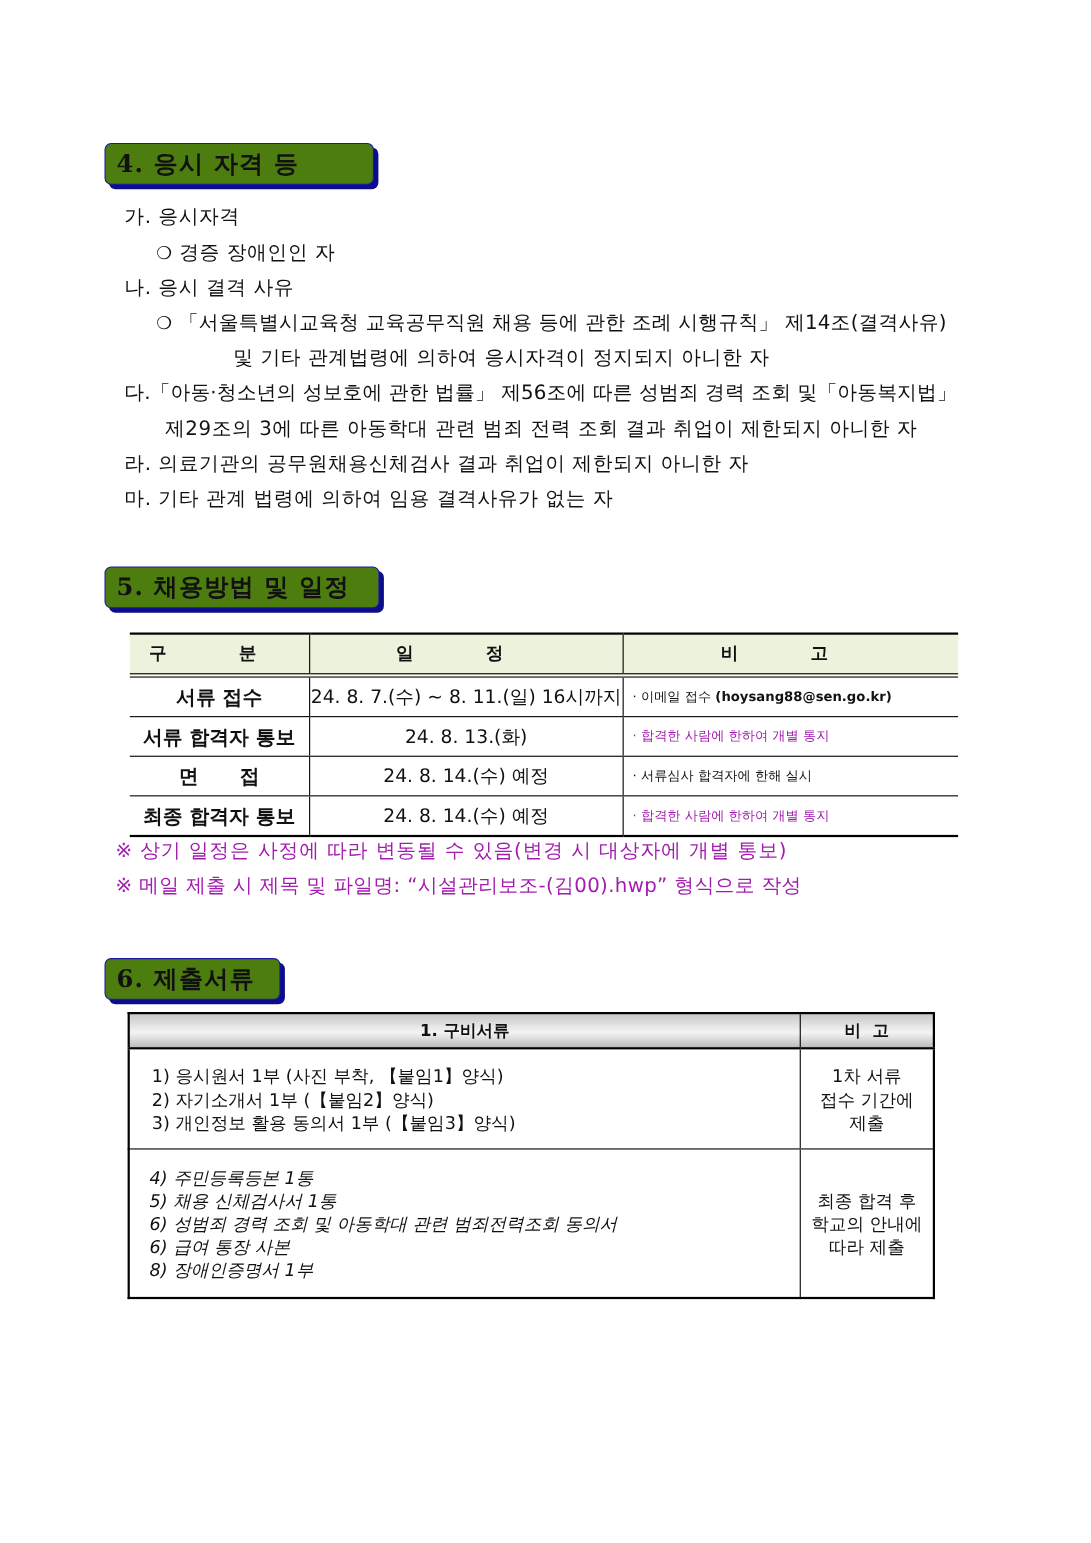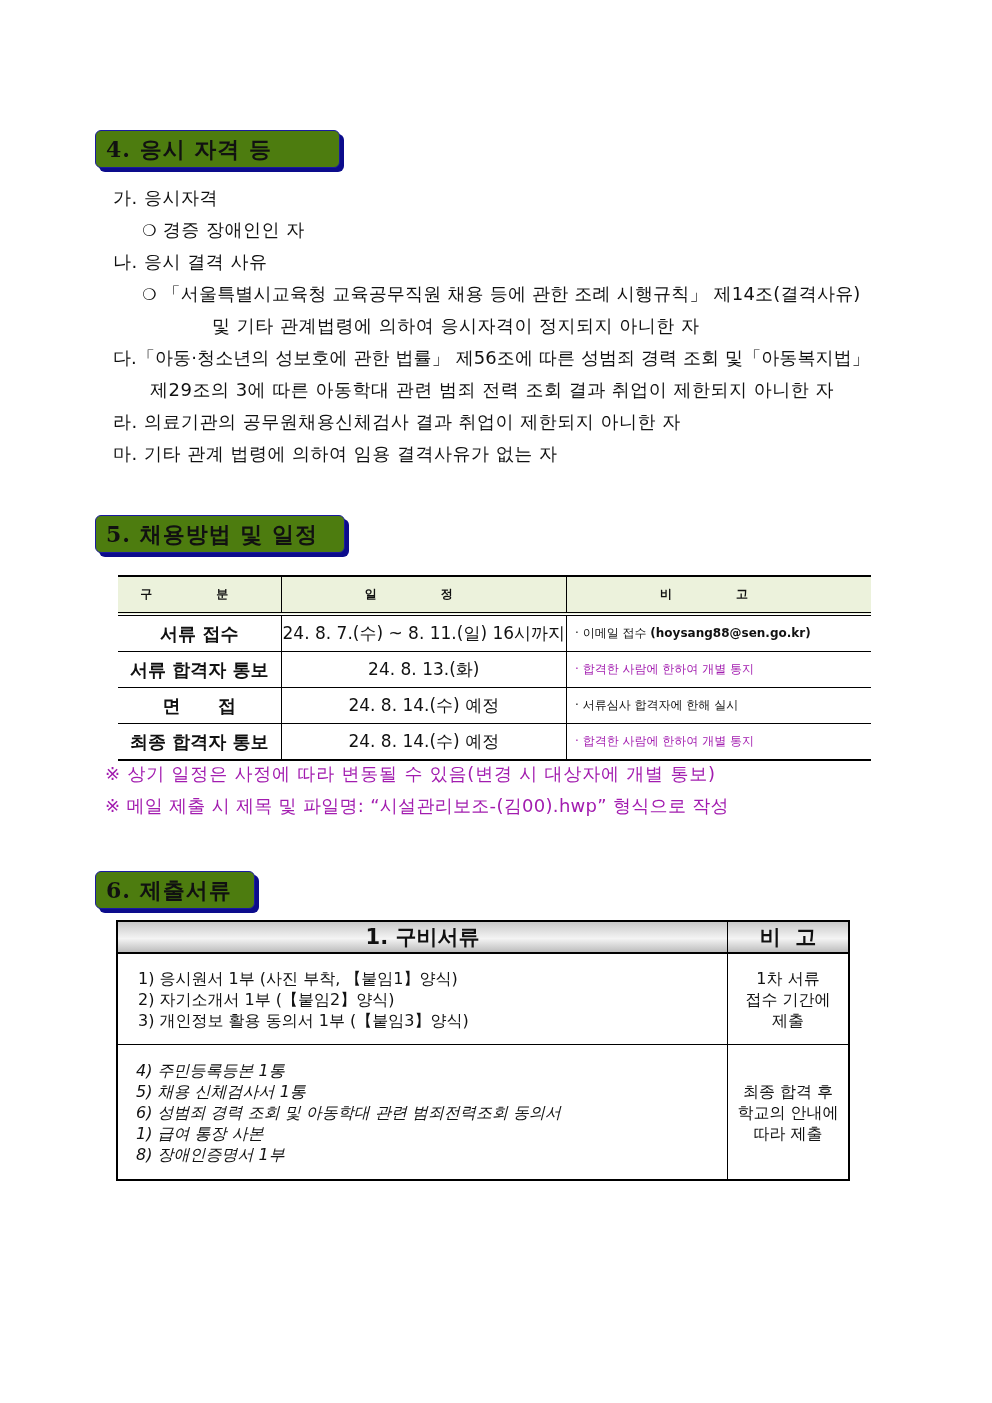--- a/index.html
+++ b/index.html
@@ -7,32 +7,32 @@
          font-family:"DejaVu Sans", "Liberation Sans", sans-serif; color:#111; }
   .sec-box { position:absolute; height:38px; border:1.5px solid #1a1aa0; border-radius:6px;
              background:#4d7c0f; box-shadow:4px 4px 0 #0c0c8c; box-sizing:border-box;
              font-family:"DejaVu Serif", "Liberation Serif", serif; font-weight:bold; font-size:22px;
              padding-left:10px; line-height:36px; letter-spacing:1px; }
   .line { position:absolute; font-size:18px; letter-spacing:0.5px; white-space:nowrap; line-height:24px; }
   .bullet { display:inline-block; font-size:16px; margin-right:6px; }
   .red { color:#a21caf; }
 
   table.sched { position:absolute; left:118px; top:575px; width:753px; border-collapse:collapse; font-size:17px; }
-  table.sched th { background:#ecf2dc; font-weight:bold; font-size:12px; height:33px;
+  table.sched th { background:#ecf2dc; font-weight:bold; font-size:16px; height:33px;
                    border-top:2.5px solid #000; border-bottom:4px double #000; letter-spacing:30px; }
   table.sched td { height:33px; border-bottom:1px solid #000; text-align:center; white-space:nowrap; }
   table.sched tr:last-child td { border-bottom:2.5px solid #000; }
   table.sched th + th, table.sched td + td { border-left:1px solid #000; }
   table.sched td.c0 { font-weight:bold; font-size:18px; }
   table.sched td.c2 { text-align:left; padding-left:8px; font-size:12px; }
   .email { font-weight:bold; }
 
   table.docs { position:absolute; left:116px; top:920px; width:734px; border-collapse:collapse;
                border:2.5px solid #000; font-size:16px; }
-  table.docs th { height:28px; font-weight:bold; font-size:21px; border-bottom:2px solid #000;
+  table.docs th { height:28px; font-weight:bold; font-size:15px; border-bottom:2px solid #000;
                   background:linear-gradient(#c8c8c8, #f4f4f4 55%, #bdbdbd); }
   table.docs th + th, table.docs td + td { border-left:1px solid #000; }
   table.docs td { vertical-align:middle; }
   table.docs tr.r1 td { height:88px; border-bottom:1px solid #000; }
   table.docs tr.r2 td { height:132px; }
   table.docs td.items { padding-left:20px; line-height:21px; }
   table.docs tr.r2 td.items { padding-left:18px;font-style:italic; }
   table.docs td.note { text-align:center; line-height:21px; width:118px; }
 </style>
 </head>
@@ -114,21 +114,21 @@
       <div>1차 서류</div>
       <div>접수 기간에</div>
       <div>제출</div>
     </td>
   </tr>
   <tr class="r2">
     <td class="items">
       <div>4) 주민등록등본 1통</div>
       <div>5) 채용 신체검사서 1통</div>
       <div>6) 성범죄 경력 조회 및 아동학대 관련 범죄전력조회 동의서</div>
-      <div>1) 급여 통장 사본</div>
+      <div>6) 급여 통장 사본</div>
       <div>8) 장애인증명서 1부</div>
     </td>
     <td class="note">
       <div>최종 합격 후</div>
       <div>학교의 안내에</div>
       <div>따라 제출</div>
     </td>
   </tr>
 </tbody>
   </table>

